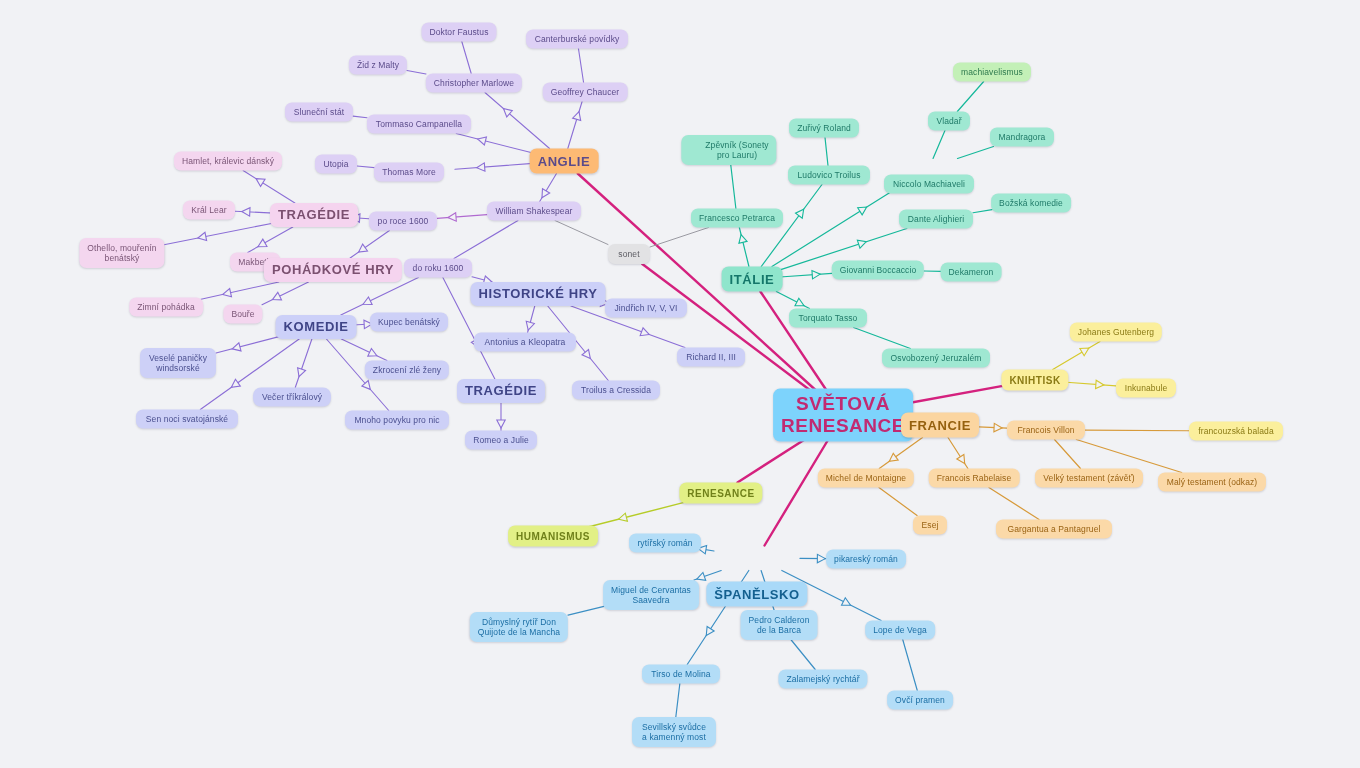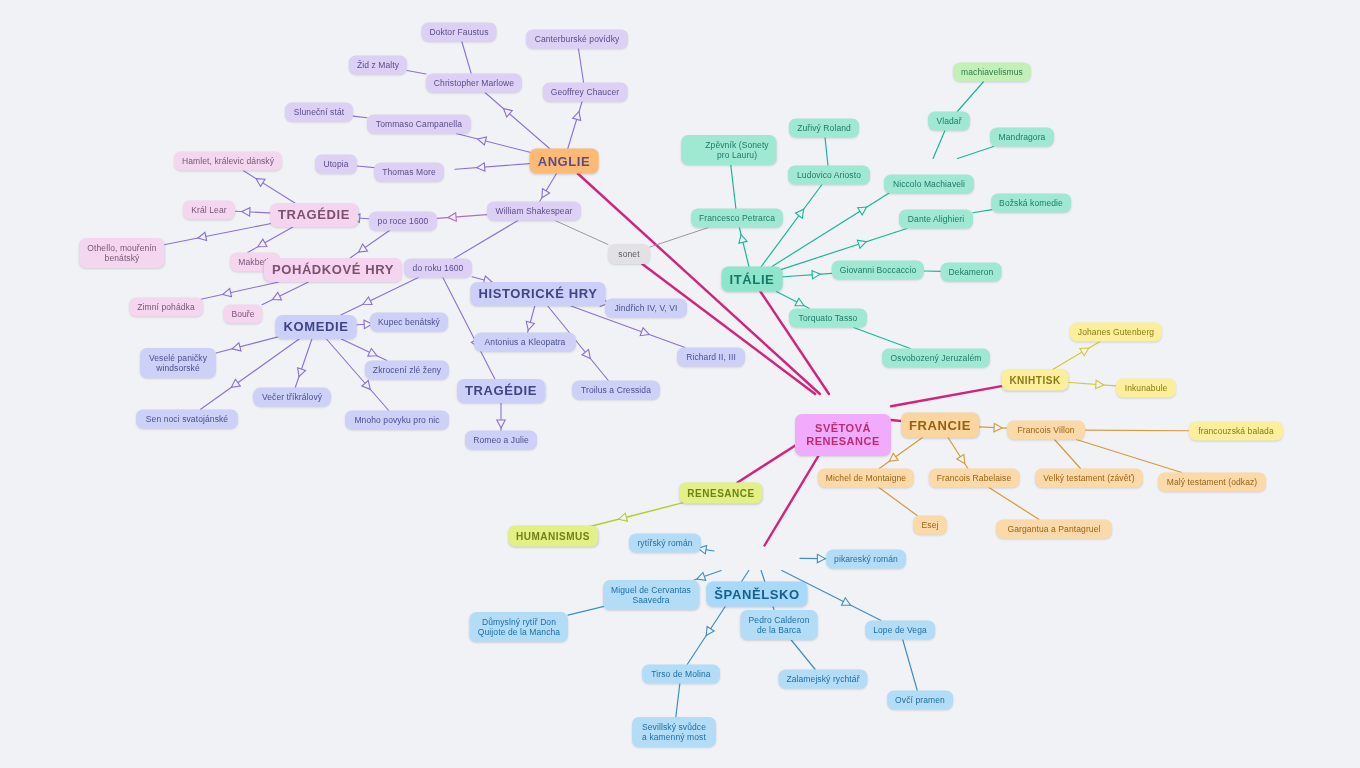--- a/index.html
+++ b/index.html
@@ -47,21 +47,21 @@
   .n-mint-hub    { background:#8fe5cc; color:#14776a; font-weight:bold; font-size:13px; letter-spacing:0.6px;}
   .n-green       { background:#c3f0b7; color:#2e7a4e; }
   .n-orange      { background:#fbd9a8; color:#9a6314; }
   .n-orange-hub  { background:#fbd5a0; color:#95600f; font-weight:bold; font-size:13px; letter-spacing:0.6px;}
   .n-yellow      { background:#fbef9c; color:#8a7a15; }
   .n-yellow-hub  { background:#fbef9c; color:#8a7a15; font-weight:bold; font-size:10px; letter-spacing:0.5px;}
   .n-lime        { background:#e2f086; color:#70811a; font-weight:bold; font-size:10px; letter-spacing:0.5px;}
   .n-blue        { background:#b3ddf7; color:#1b6ea4; }
   .n-blue-hub    { background:#a9d9f8; color:#14608f; font-weight:bold; font-size:13px; letter-spacing:0.6px;}
   .n-gray        { background:#e2e2e4; color:#5c5c63; }
-  .n-rose-center { background:#f0abfc; color:#c12a72; font-weight:bold; font-size:11px; letter-spacing:0.5px;margin-top:20px;}
+  .n-rose-center { background:#7dd3fc; color:#c12a72; font-weight:bold; font-size:19px; letter-spacing:0.5px;}
   .fs8  { font-size: 8.5px; }
 </style>
 </head>
 <body>
 
 <div id="canvas">
   <svg id="edges">
       <line x1="819.9330708661417" y1="394" x2="577.7303149606299" y2="173.5" stroke="#d4217e" stroke-width="2.4" stroke-linecap="round"></line>
       <line x1="815.0869565217391" y1="394" x2="642.2919254658385" y2="264" stroke="#d4217e" stroke-width="2.4" stroke-linecap="round"></line>
       <line x1="828.9485294117648" y1="394" x2="760.3639705882352" y2="291.5" stroke="#d4217e" stroke-width="2.4" stroke-linecap="round"></line>
@@ -226,21 +226,21 @@
       <div class="node n-periw fs8" style="left: 711px; top: 357px; min-width: 68px; min-height: 19px;">Richard II, III</div>
       <div class="node n-periw fs8" style="left: 616px; top: 390px; min-width: 88px; min-height: 19px;">Troilus a Cressida</div>
       <div class="node n-periw-hub" style="left: 501px; top: 391px; min-width: 80px; min-height: 24px;">TRAGÉDIE</div>
       <div class="node n-periw fs8" style="left: 501px; top: 440px; min-width: 72px; min-height: 19px;">Romeo a Julie</div>
       <div class="node n-gray fs8" style="left: 629px; top: 254px; min-width: 42px; min-height: 20px;">sonet</div>
       <div class="node n-mint-hub" style="left: 752px; top: 279px; min-width: 56px; min-height: 25px;">ITÁLIE</div>
       <div class="node n-mint fs8" style="left: 729px; top: 150px; min-width: 82px; min-height: 30px; padding-left: 24px;">Zpěvník (Sonety
 pro Lauru)</div>
       <div class="node n-mint fs8" style="left: 737px; top: 218px; min-width: 92px; min-height: 19px;">Francesco Petrarca</div>
       <div class="node n-mint fs8" style="left: 824px; top: 128px; min-width: 70px; min-height: 19px;">Zuřivý Roland</div>
-      <div class="node n-mint fs8" style="left: 829px; top: 175px; min-width: 82px; min-height: 19px;">Ludovico Ariosto</div>
+      <div class="node n-mint fs8" style="left: 829px; top: 175px; min-width: 82px; min-height: 19px;">Ludovico Troilus</div>
       <div class="node n-green fs8" style="left: 992px; top: 72px; min-width: 78px; min-height: 19px;">machiavelismus</div>
       <div class="node n-mint fs8" style="left: 949px; top: 121px; min-width: 42px; min-height: 19px;">Vladař</div>
       <div class="node n-mint fs8" style="left: 1022px; top: 137px; min-width: 64px; min-height: 19px;">Mandragora</div>
       <div class="node n-mint fs8" style="left: 929px; top: 184px; min-width: 90px; min-height: 19px;">Niccolo Machiaveli</div>
       <div class="node n-mint fs8" style="left: 1031px; top: 203px; min-width: 78px; min-height: 19px;">Božská komedie</div>
       <div class="node n-mint fs8" style="left: 936px; top: 219px; min-width: 74px; min-height: 19px;">Dante Alighieri</div>
       <div class="node n-mint fs8" style="left: 878px; top: 270px; min-width: 92px; min-height: 19px;">Giovanni Boccaccio</div>
       <div class="node n-mint fs8" style="left: 971px; top: 272px; min-width: 60px; min-height: 19px;">Dekameron</div>
       <div class="node n-mint fs8" style="left: 828px; top: 318px; min-width: 78px; min-height: 19px;">Torquato Tasso</div>
       <div class="node n-mint fs8" style="left: 936px; top: 358px; min-width: 108px; min-height: 19px;">Osvobozený Jeruzalém</div>

